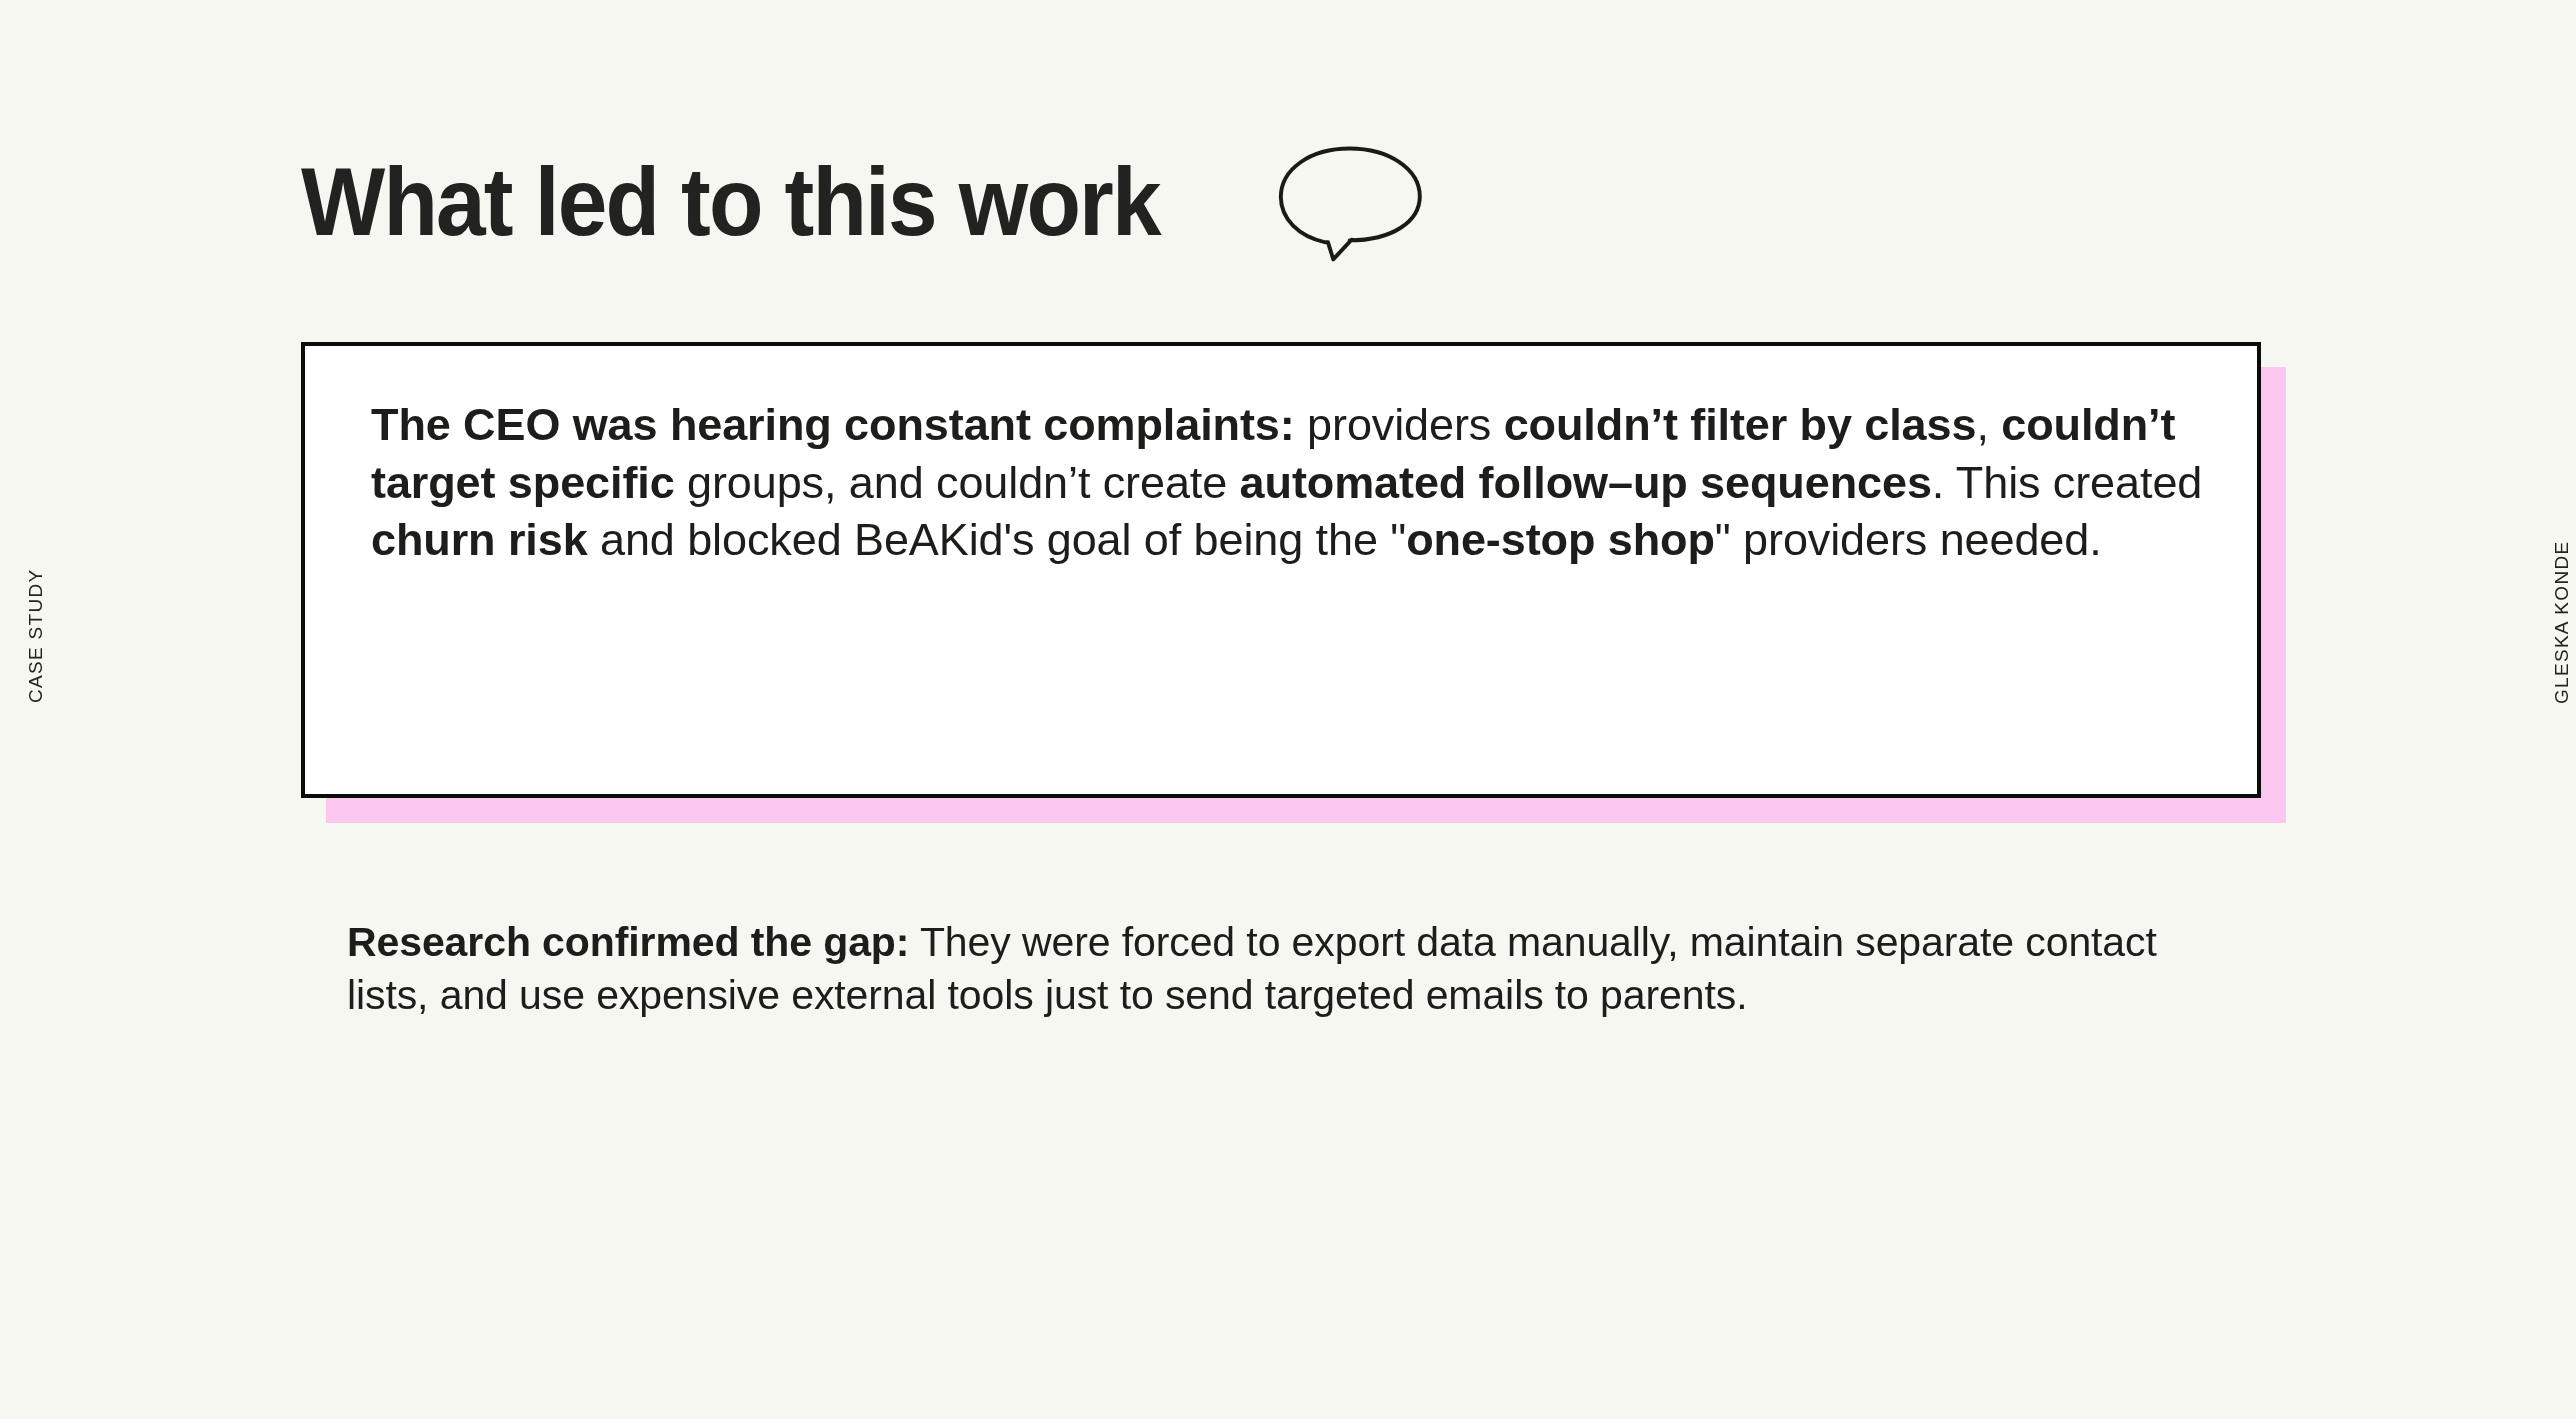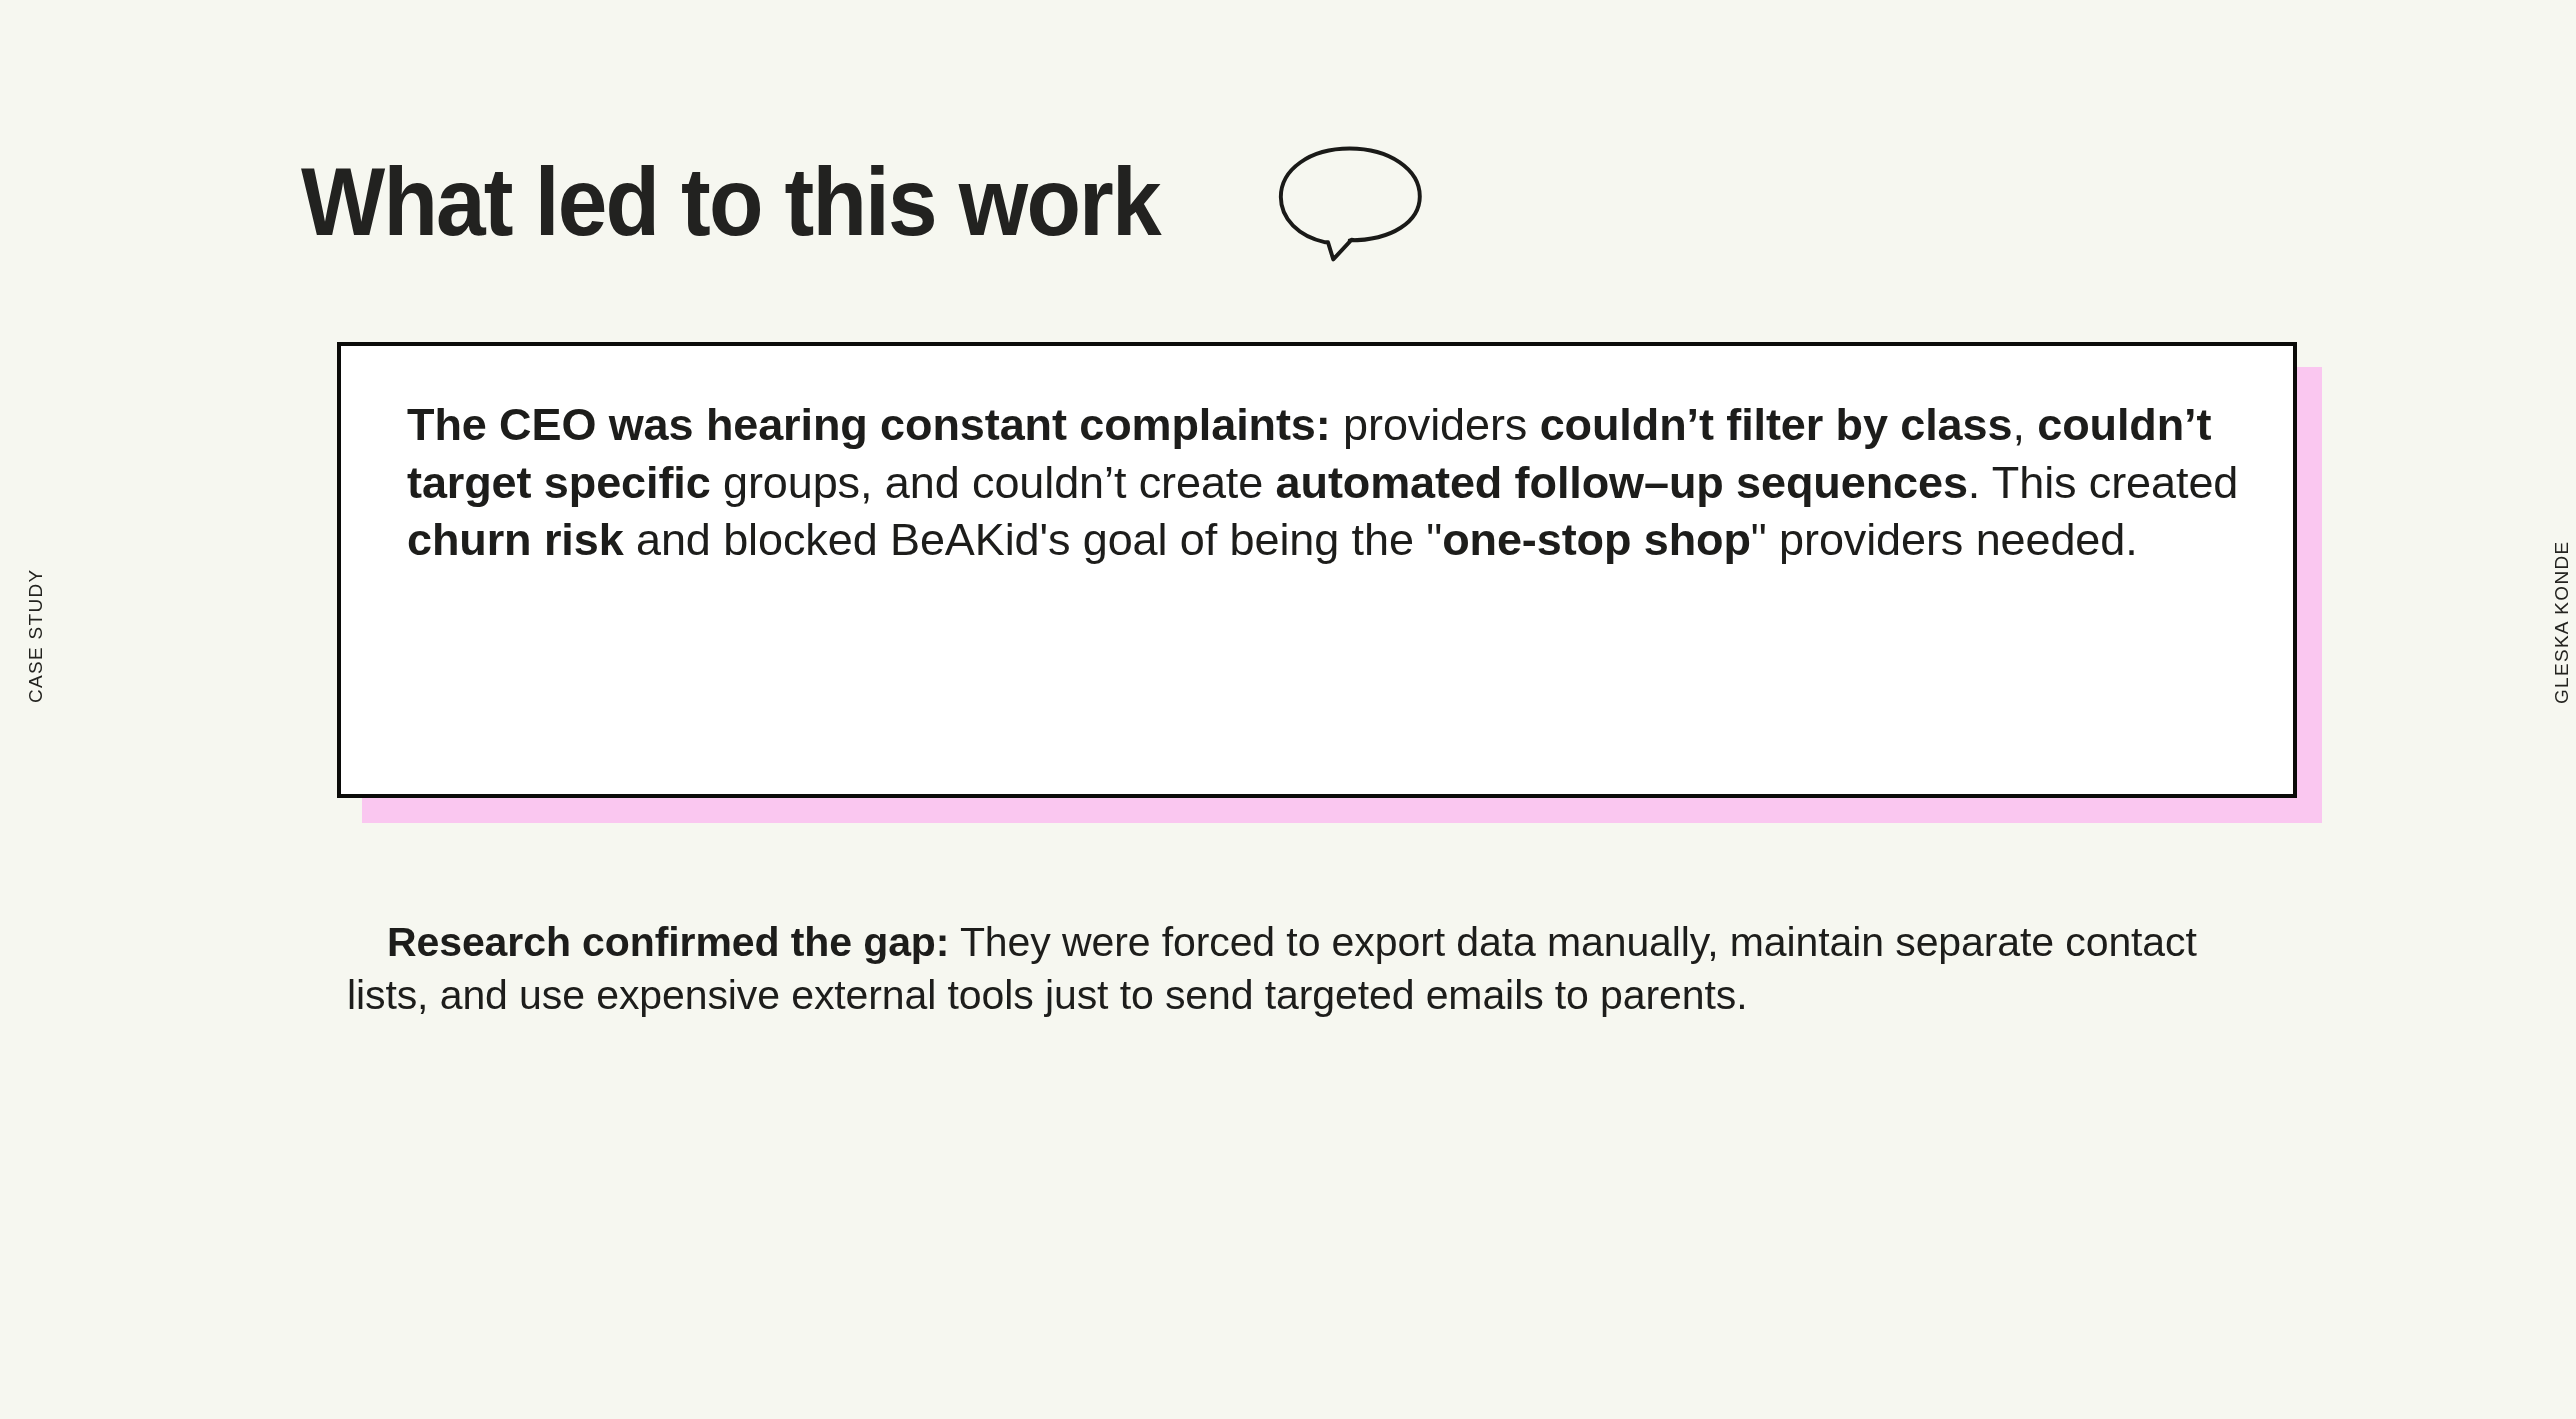--- a/index.html
+++ b/index.html
@@ -69,21 +69,20 @@
     margin-top: 5.3px;
   }
 
   
   .card-wrap {
     position: absolute;
     left: 301px;
     top: 342px;
     width: 1960px;
     height: 456px;
-    margin-left: 36px;
   }
   .card-shadow {
     position: absolute;
     left: 25px;
     top: 25px;
     width: 1960px;
     height: 456px;
     background: #FAC7F0;
   }
   .card {
@@ -120,21 +119,20 @@
     width: 1860px;
     font-family: "Liberation Sans Narrow", "Liberation Sans", sans-serif;
     font-size: 41px;
     line-height: 1.3;
     color: #1D1D1B;
     font-weight: 400;
     letter-spacing: -0.1px;
   }
   .body-para b {
     font-weight: 700;
-    margin-left: 40px;
   }
 </style>
 </head>
 <body>
 
 <div class="slide">
 
   <div class="rail rail-left">CASE STUDY</div>
 
   <div class="rail rail-right">GLESKA KONDE</div>

